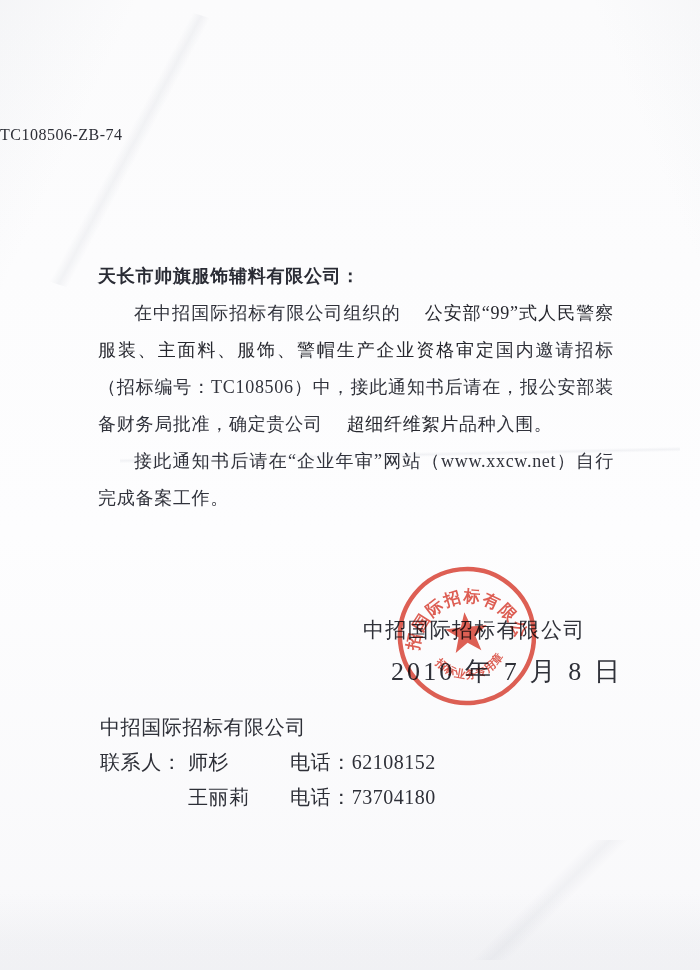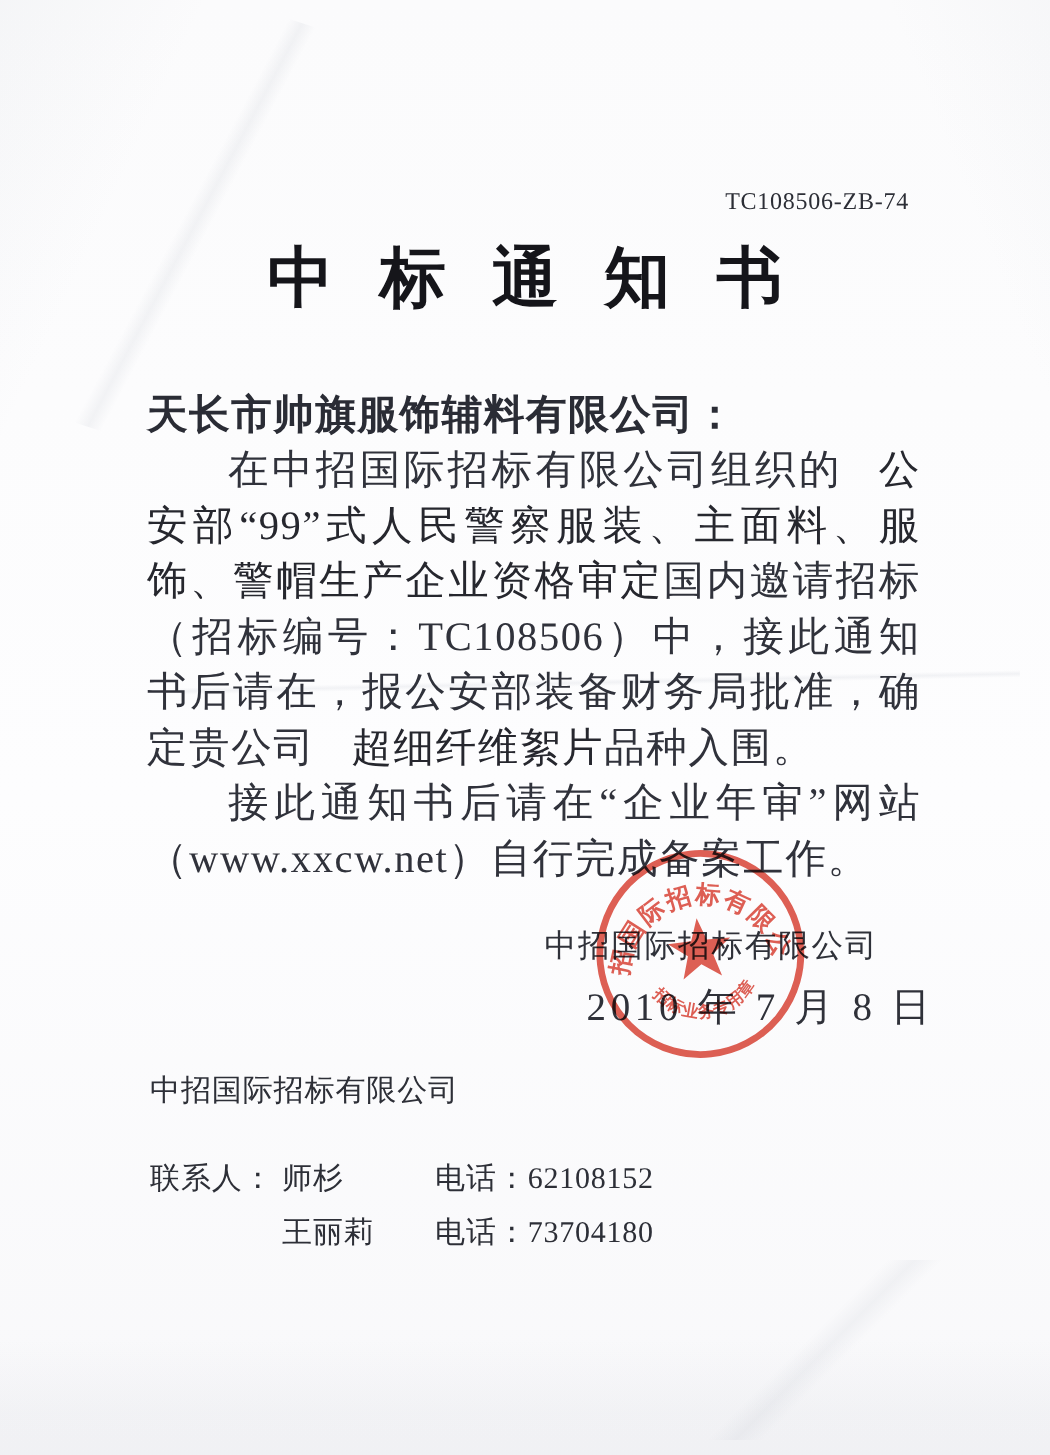--- a/index.html
+++ b/index.html
@@ -33,35 +33,35 @@
   .crease-3 {
     left: 380px; top: 840px; width: 340px; height: 120px;
     background: linear-gradient(135deg, rgba(255,255,255,0) 46%, rgba(172,178,190,0.12) 50%, rgba(255,255,255,0) 54%);
   }
   .crease-4 {
     left: -20px; top: 860px; width: 740px; height: 110px;
     background: linear-gradient(180deg, rgba(255,255,255,0) 30%, rgba(180,185,196,0.10) 75%, rgba(200,203,212,0.16) 100%);
   }
 
   .ref-number {
-    position: absolute; top: 126px; left: 0; right: 94px;
-    text-align: right;
-    font-size: 16px; letter-spacing: 0.5px; color: #2c2e36; padding-left: 25px;
+    position: absolute; top: 126px; left: 0; right: 112px;
+    text-align: left;
+    font-size: 16px; letter-spacing: 0.5px; color: #2c2e36;
   }
   .doc-title {
     position: absolute; top: 156px; left: 0; width: 100%;
     text-align: center;
     font-size: 44px; font-weight: 900; color: #15151a;
     letter-spacing: 0.70em; padding-left: 0.70em;
     font-family: "Liberation Serif", "DejaVu Serif", serif;
   }
 
   .body-block {
     position: absolute; top: 258px; left: 98px; width: 516px;
-    font-size: 27px; line-height: 37px;
+    font-size: 18px; line-height: 37px;
     text-align: justify;
     letter-spacing: 0.04em;
   }
   .addressee { font-weight: bold; color: #2a2c35; }
   .para { text-indent: 2em; color: #30323b; }
   .para .b { font-weight: normal; color: #26272e; margin-left: 24px; }
   .closing { text-indent: 2em; color: #30323b; }
 
   .sig-company {
     position: absolute; top: 616px; left: 363px;
@@ -79,38 +79,37 @@
     opacity: 0.88;
     transform: rotate(-6deg);
     pointer-events: none;
   }
 
   .contact-block {
     position: absolute; top: 710px; left: 100px;
     font-size: 20px; line-height: 35px; color: #2d2f37;
     letter-spacing: 0.03em;
   }
-  .contact-row .c-label { display: inline-block; width: 88px; margin-top: 24px; }
+  .contact-row .c-label { display: inline-block; width: 88px; }
   .contact-row .c-name  { display: inline-block; width: 102px; }
   .contact-row .c-phone-label { display: inline-block; }
   .contact-row .c-phone { letter-spacing: 0.5px; }
 </style>
 </head>
 <body>
 
 <div class="page">
 
   <div class="crease crease-1"></div>
   <div class="crease crease-2"></div>
   <div class="crease crease-3"></div>
   <div class="crease crease-4"></div>
 
   <div class="ref-number">TC108506-ZB-74</div>
 
-  <h1 class="doc-title">中标通知书</h1>
 
   <div class="body-block">
     <div class="addressee">天长市帅旗服饰辅料有限公司：</div>
     <p class="para"><span>在中招国际招标有限公司组织的</span><span class="b">公安部“99”式人民警察服装、主面料、服饰、警帽生产企业资格审定</span><span>国内邀请招标（招标编号：TC108506）中，接此通知书后请在，报公安部装备财务局批准，确定贵公司</span><span class="b">超细纤维絮片</span><span>品种入围。</span></p>
     <p class="para">接此通知书后请在“企业年审”网站（www.xxcw.net）自行完成备案工作。</p>
   </div>
 
   <div class="sig-company">中招国际招标有限公司</div>
   <div class="sig-date">2010 年 7 月 8 日</div>
 

